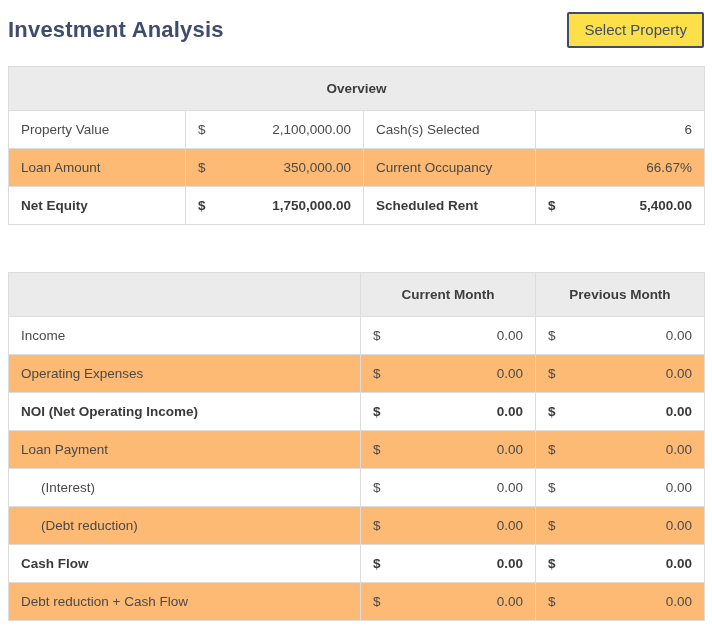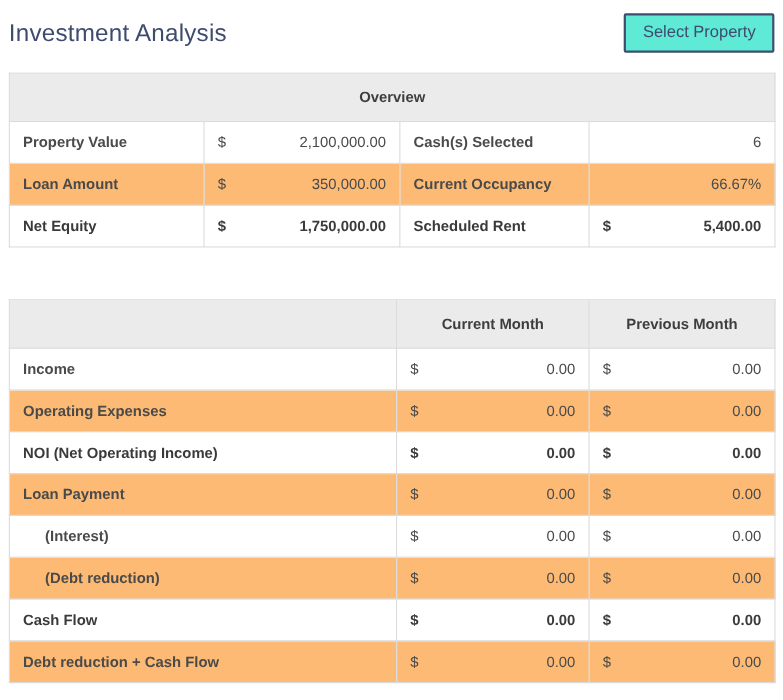--- a/index.html
+++ b/index.html
@@ -17,26 +17,26 @@
   .topbar {
     display: flex;
     justify-content: space-between;
     align-items: center;
     margin-top: 13px;
     height: 33px;
   }
   .page-title {
     margin: 0;
     font-size: 22px;
-    font-weight: 400;
+    font-weight: 700;
     letter-spacing: 0.2px;
     color: #3e4c6e;
   }
   .select-btn {
-    background: #5eead4;
+    background: #fde047;
     border: 2px solid #3e4c6e;
     border-radius: 2px;
     color: #3e4c6e;
     font-family: "Liberation Sans", sans-serif;
     font-size: 15px;
     padding: 7px 15px;
     cursor: pointer;
     line-height: 18px;
   }
 
@@ -60,21 +60,21 @@
     padding: 0 12px;
   }
   td {
     height: 38px;
     padding: 0 12px;
     color: #4a4a4a;
     background: #ffffff;
   }
   tr.alt td { background: #fdba74; }
   tr.bold td, tr.bold .cur, tr.bold .amt { font-weight: 700; color: #3a3a3a; }
-  td.lbl { text-align: left; font-weight: bold; }
+  td.lbl { text-align: left; }
   td.indent { padding-left: 32px; }
   .money-in {
     display: flex;
     justify-content: space-between;
     align-items: center;
     width: 100%;
   }
   .money-in .amt { text-align: center; }
 
   

